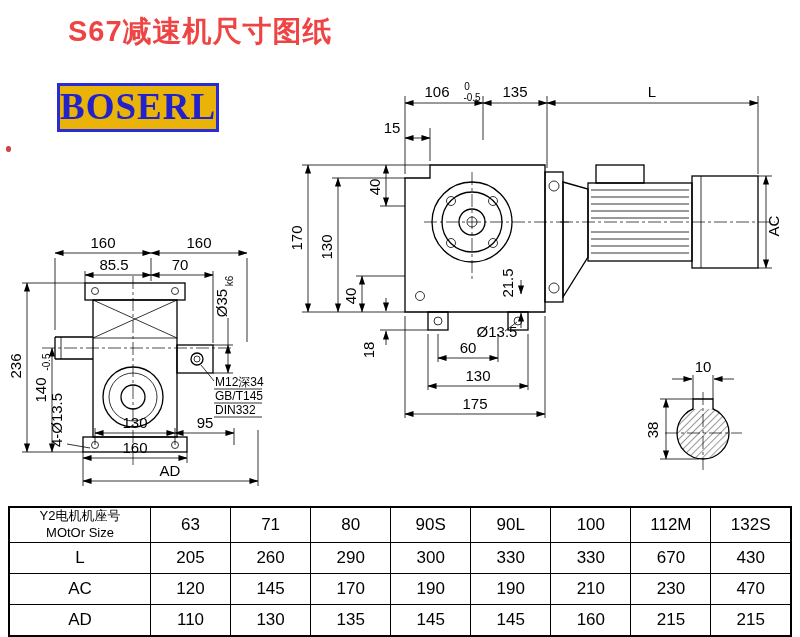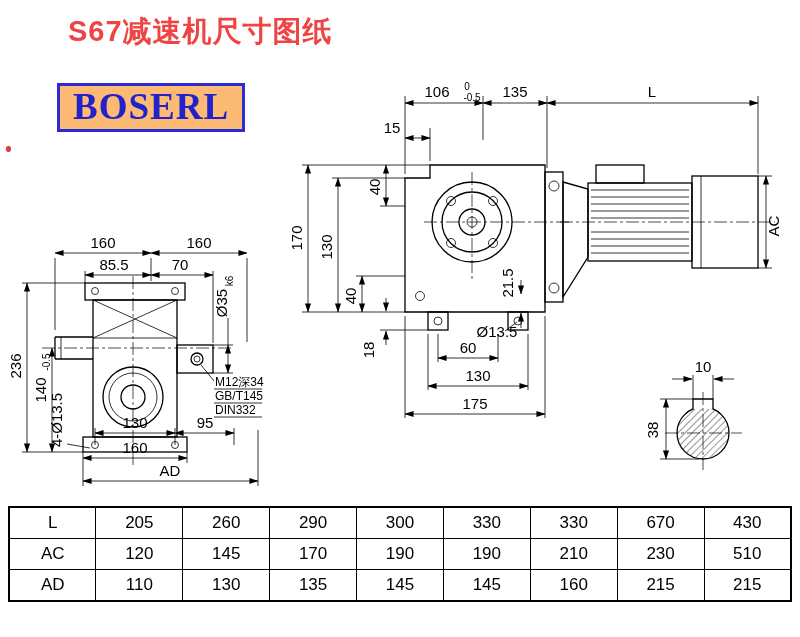--- a/index.html
+++ b/index.html
@@ -7,22 +7,22 @@
     width:800px;height:637px;background:#ffffff;position:relative;
     font-family:"Liberation Sans", sans-serif;overflow:hidden;color:#000;
   }
   .page-title{
     position:absolute;left:68px;top:12px;margin:0;
     font-size:29px;font-weight:bold;letter-spacing:1px;color:#ef4444;
     font-family:"Liberation Sans", sans-serif;
   }
   .logo-box{
     position:absolute;left:57px;top:83px;
-    border:3px solid #2b2bd6;background:#fdba74;
-    padding:1px 13px;display:flex;align-items:center;justify-content:center;text-align:right;
+    border:3px solid #2b2bd6;background:#eab308;
+    padding:1px 0;display:flex;align-items:center;justify-content:center;text-align:right;
   }
   .logo-text{
     font-family:"Liberation Serif", serif;
     font-size:37px;font-weight:bold;color:#2222cc;letter-spacing:1px;line-height:1.1;
   }
   .red-mark{
     position:absolute;left:6px;top:146px;width:5px;height:6px;
     background:#cc2222;border-radius:45%;opacity:.85;
   }
   svg.drawing{position:absolute;left:0;top:0;}
@@ -201,41 +201,55 @@
 <h1 class="page-title">S67减速机尺寸图纸</h1>
 
 <div class="logo-box">
   <span class="logo-text">BOSERL</span>
 </div>
 
 <div class="red-mark"></div>
 
 <table class="size-table">
   <tbody>
+      <tr class="hdr">
+    <th class="label-col">
+      <div>Y2电机机座号</div>
+      <div>MOtOr Size</div>
+    </th>
+    <th>63</th>
+    <th>71</th>
+    <th>80</th>
+    <th>90S</th>
+    <th>90L</th>
+    <th>100</th>
+    <th>112M</th>
+    <th>132S</th>
+  </tr>
   <tr>
     <td>L</td>
     <td>205</td>
     <td>260</td>
     <td>290</td>
     <td>300</td>
     <td>330</td>
     <td>330</td>
     <td>670</td>
     <td>430</td>
   </tr>
   <tr>
     <td>AC</td>
     <td>120</td>
     <td>145</td>
     <td>170</td>
     <td>190</td>
     <td>190</td>
     <td>210</td>
     <td>230</td>
-    <td>510</td>
+    <td>470</td>
   </tr>
   <tr>
     <td>AD</td>
     <td>110</td>
     <td>130</td>
     <td>135</td>
     <td>145</td>
     <td>145</td>
     <td>160</td>
     <td>215</td>

